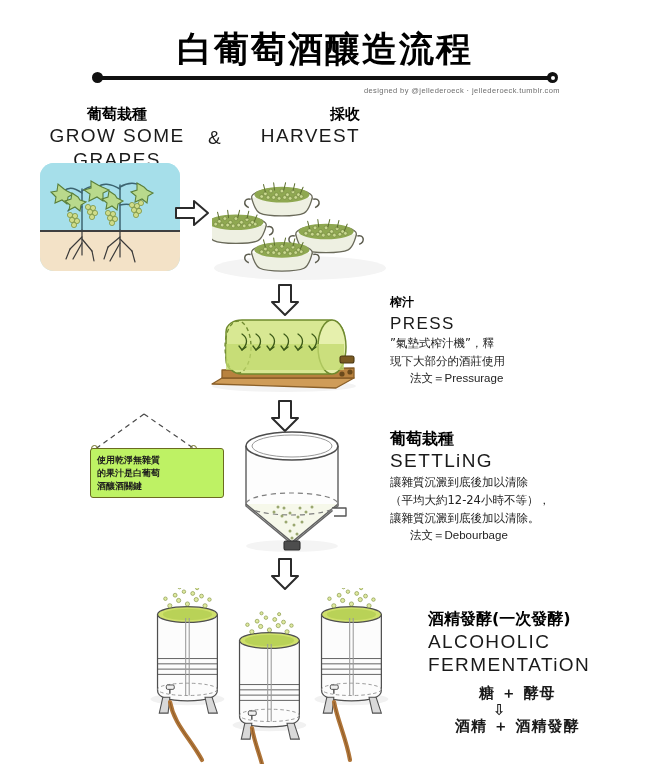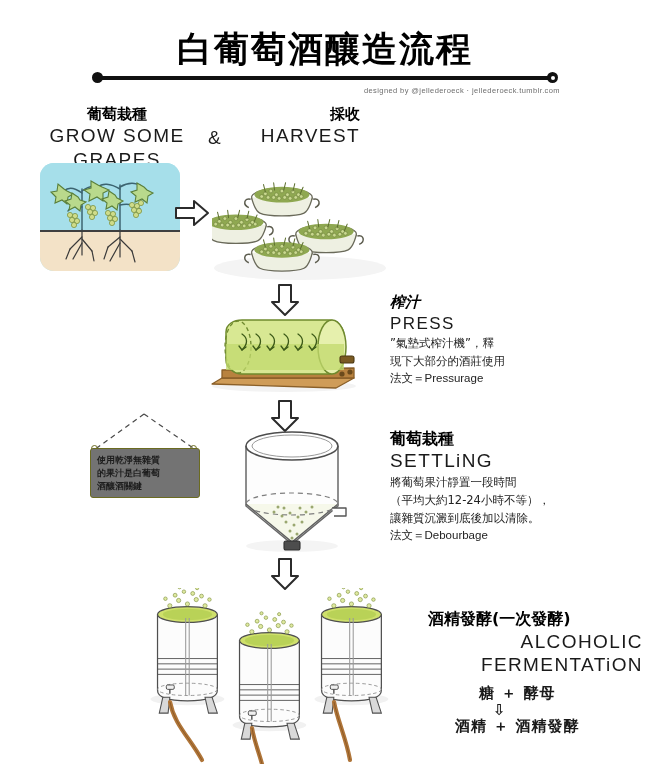--- a/index.html
+++ b/index.html
@@ -52,47 +52,47 @@
   
   .arrow{position:absolute;}
   .arrow svg{display:block;}
 
   
   .tubs{position:absolute;left:212px;top:168px;width:180px;height:115px;}
 
   
   .press{position:absolute;left:208px;top:312px;width:152px;height:82px;}
   .press-txt{position:absolute;left:390px;top:292px;width:240px;}
-  .press-txt .cn-head{font-size:15px;line-height:21px;font-style:italic;}
+  .press-txt .cn-head{font-size:12px;line-height:21px;}
   .press-txt .en-head{font-size:17px;line-height:22px;}
   .press-txt .body-cn{font-size:11.5px;line-height:17.5px;}
-  .fr{font-family:"Liberation Sans",sans-serif;font-size:11.5px;line-height:17.5px;color:#222;}
+  .fr{font-family:"Liberation Sans",sans-serif;font-size:11.5px;line-height:17.5px;color:#222;margin-left:20px;}
 
   
   .sign{position:absolute;left:78px;top:412px;width:132px;height:92px;}
   .sign-board{
-    position:absolute;left:12px;top:36px;width:110px;height:50px;
-    background:#737373;border:1.6px solid #6b6b20;border-radius:3px;
+    position:absolute;left:12px;top:36px;width:134px;height:50px;
+    background:#bef264;border:1.6px solid #6b6b20;border-radius:3px;
     box-sizing:border-box;padding:5px 4px 4px 6px;
   }
   .sign-board div{font-family:"DejaVu Sans","Liberation Sans",sans-serif;font-size:9px;line-height:13px;color:#1d1d1d;font-weight:700;}
   .sign-hook{position:absolute;width:5px;height:5px;border:1.4px solid #6b6b20;border-radius:50%;top:33px;}
 
   
   .settle{position:absolute;left:228px;top:428px;width:132px;height:126px;}
   .settle-txt{position:absolute;left:390px;top:428px;width:245px;}
   .settle-txt .cn-head{font-size:16px;line-height:21px;}
   .settle-txt .en-head{font-size:19px;line-height:24px;}
   .settle-txt .body-cn{font-size:11.5px;line-height:18px;}
 
   
   .ferm{position:absolute;left:150px;top:588px;width:260px;height:176px;}
   .ferm-txt{position:absolute;left:428px;top:608px;width:215px;}
   .ferm-txt .cn-head{font-size:16px;line-height:22px;}
-  .ferm-txt .en-head{font-size:19px;line-height:23px;text-align:right;}
+  .ferm-txt .en-head{font-size:19px;line-height:23px;}
   .eq{position:absolute;left:455px;top:684px;width:180px;}
   .eq-row{font-family:"DejaVu Sans","Liberation Sans",sans-serif;font-size:15px;font-weight:700;color:#1a1a1a;letter-spacing:1px;}
   .eq-top{padding-left:24px;}
   .eq-arrow{padding-left:38px;line-height:14px;}
   .eq-bot{padding-left:0px;}
 </style>
 </head>
 <body>
 
 <div class="stage">
@@ -320,21 +320,21 @@
           <circle cx="56" cy="80" r="1.5"></circle>
       </g>
       <path d="M104 80 L118 80 L118 88 L106 88" fill="#ffffff" stroke="#555" stroke-width="1.4" stroke-linejoin="round"></path>
       <rect x="56" y="113" width="16" height="9" rx="2" fill="#4d4d4d" stroke="#2e2e2e" stroke-width="1.1"></rect>
     </svg>
   </div>
 
   <div class="settle-txt">
     <div class="cn-head">葡萄栽種</div>
     <div class="en-head">SETTLiNG</div>
-    <div class="body-cn">將葡萄果汁靜置一段時間</div>
+    <div class="body-cn">讓雜質沉澱到底後加以清除</div>
     <div class="body-cn">（平均大約12-24小時不等），</div>
     <div class="body-cn">讓雜質沉澱到底後加以清除。</div>
     <div class="fr">法文＝Debourbage</div>
   </div>
 
   <div class="arrow" style="left:268px;top:556px;">
     <svg width="34" height="36" viewBox="0 0 34 36">
       <path d="M11 3 H23 V20 H30 L17 33 L4 20 H11 Z" fill="#ffffff" stroke="#2b2b2b" stroke-width="2" stroke-linejoin="round"></path>
     </svg>
   </div>

